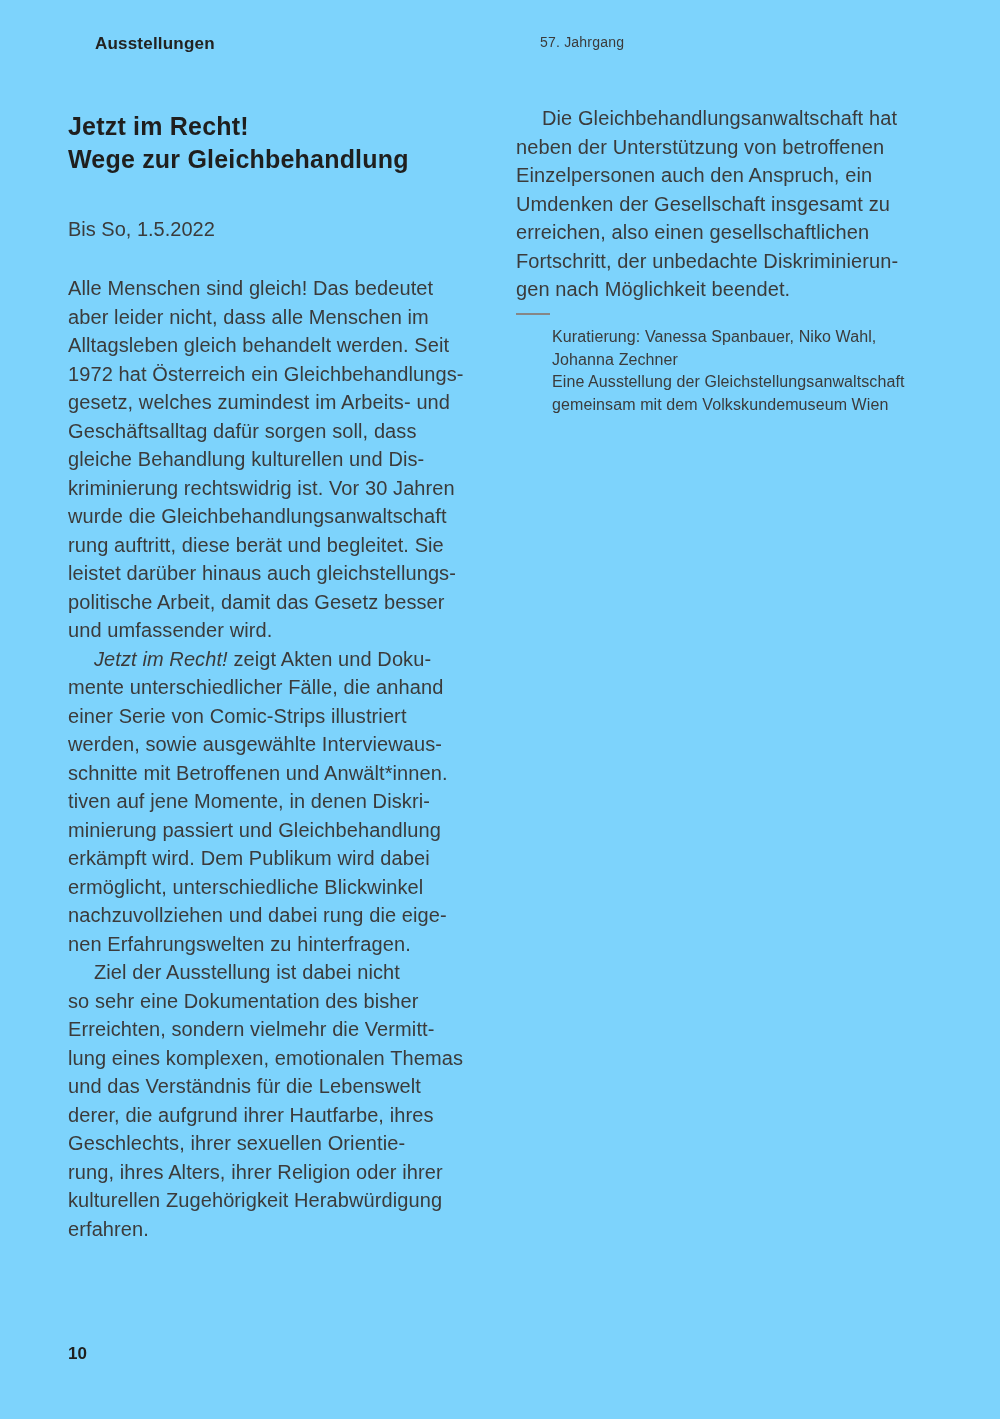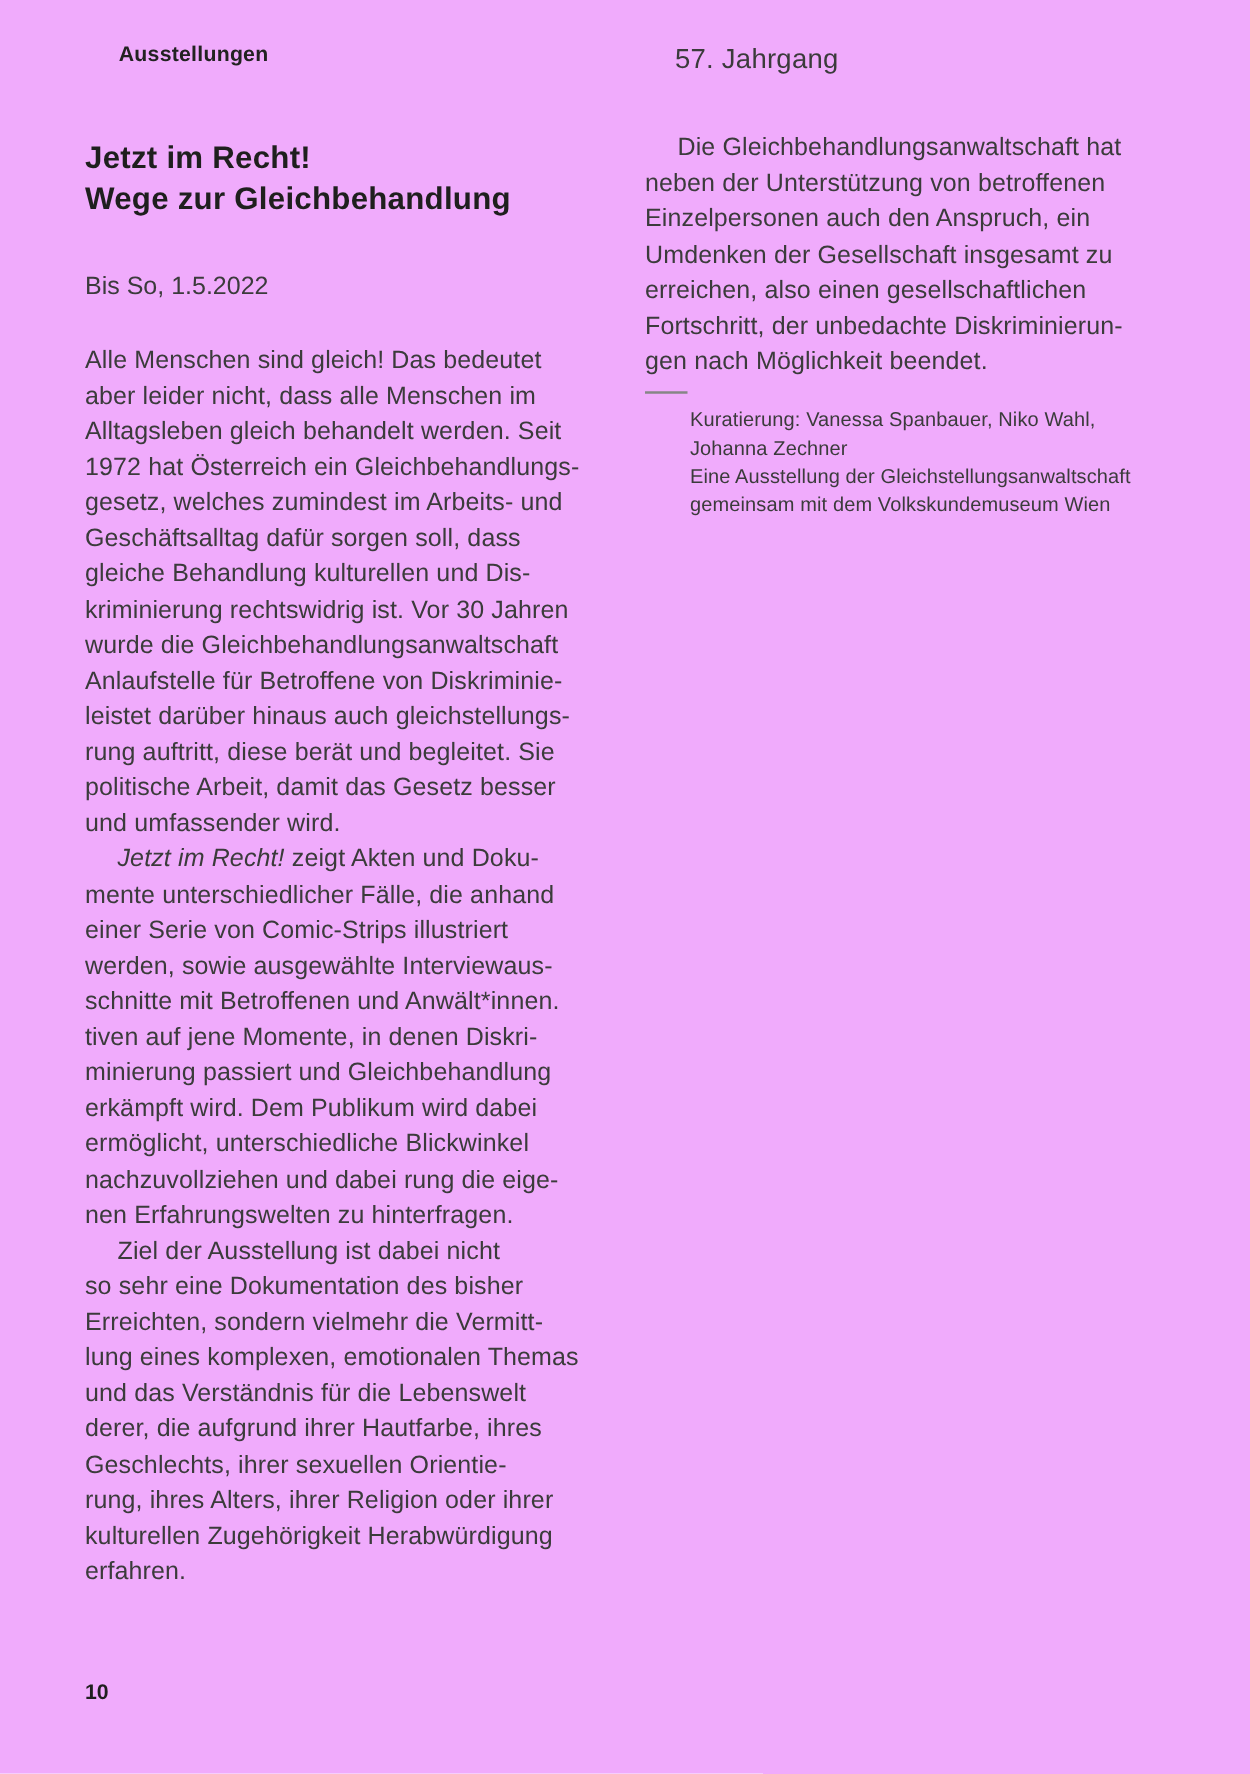--- a/index.html
+++ b/index.html
@@ -1,32 +1,32 @@
 <!DOCTYPE html>
 <html><head>
 <meta charset="utf-8">
 <style>
   * { box-sizing: border-box; }
   html, body { margin: 0; padding: 0; background: #ffffff; }
   .page {
     position: relative;
     width: 1000px;
     height: 1419px;
-    background: #f0abfc;
+    background: #7dd3fc;
     font-family: "Liberation Sans", sans-serif;
     color: #3b3b3b;
     overflow: hidden;
   }
   .running-section {
     position: absolute; left: 95px; top: 34px;
     font-size: 17px; font-weight: bold; color: #222221; letter-spacing: 0.2px;
   }
   .running-volume {
     position: absolute; left: 540px; top: 34px;
-    font-size: 22px; color: #3b3b3b; letter-spacing: 0.2px;
+    font-size: 14px; color: #3b3b3b; letter-spacing: 0.2px;
   }
   .title {
     position: absolute; left: 68px; top: 110px;
     font-size: 25px; font-weight: bold; line-height: 33px;
     color: #1f1f1e; letter-spacing: 0.2px;
   }
   .date {
     position: absolute; left: 68px; top: 218px;
     font-size: 20px; color: #3b3b3b;
   }
@@ -71,23 +71,22 @@
   <div class="col-left">
       <div class="line">Alle Menschen sind gleich! Das bedeutet</div>
       <div class="line">aber leider nicht, dass alle Menschen im</div>
       <div class="line">Alltagsleben gleich behandelt werden. Seit</div>
       <div class="line">1972 hat Österreich ein Gleichbehandlungs-</div>
       <div class="line">gesetz, welches zumindest im Arbeits- und</div>
       <div class="line">Geschäftsalltag dafür sorgen soll, dass</div>
       <div class="line">gleiche Behandlung kulturellen und Dis-</div>
       <div class="line">kriminierung rechtswidrig ist. Vor 30 Jahren</div>
       <div class="line">wurde die Gleichbehandlungsanwaltschaft</div>
-      <div class="line">Anlaufstelle für Betroffene von Diskriminie-</div>
+      <div class="line">rung auftritt, diese berät und begleitet. Sie</div>
       <div class="line">leistet darüber hinaus auch gleichstellungs-</div>
-      <div class="line">rung auftritt, diese berät und begleitet. Sie</div>
       <div class="line">politische Arbeit, damit das Gesetz besser</div>
       <div class="line">und umfassender wird.</div>
       <div class="line indent"><span class="italic">Jetzt im Recht!</span><span> zeigt Akten und Doku-</span></div>
       <div class="line">mente unterschiedlicher Fälle, die anhand</div>
       <div class="line">einer Serie von Comic-Strips illustriert</div>
       <div class="line">werden, sowie ausgewählte Interviewaus-</div>
       <div class="line">schnitte mit Betroffenen und Anwält*innen.</div>
       <div class="line">tiven auf jene Momente, in denen Diskri-</div>
       <div class="line">minierung passiert und Gleichbehandlung</div>
       <div class="line">erkämpft wird. Dem Publikum wird dabei</div>

